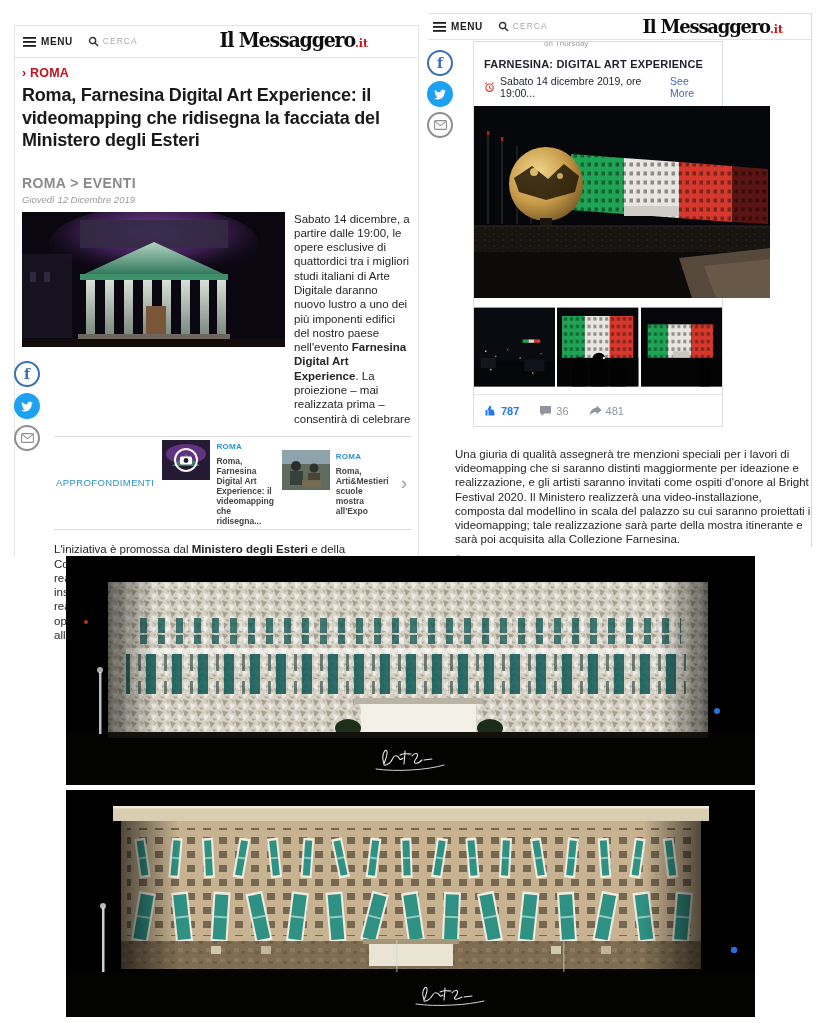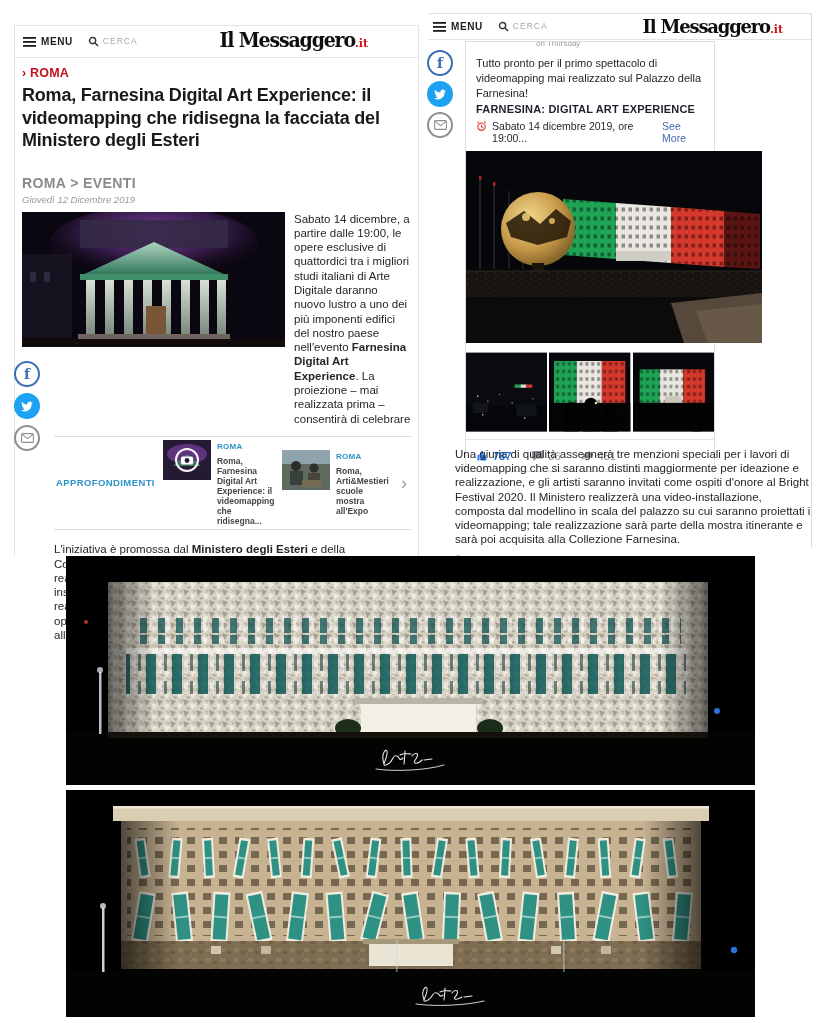--- a/index.html
+++ b/index.html
@@ -26,47 +26,47 @@
   .date{margin-top:3px;font-size:9.5px;color:#9a9a9a;font-style:italic}
   .body{margin-top:7px;font-size:11.5px;line-height:14.3px;color:#262626}
   .row1{display:flex;gap:9px}
   .l-photo{width:263px;height:135px;flex:none;display:block}
   .side{flex:1;min-width:0}
   .cont{margin:5px 0 0 32px}
   b.strong{font-weight:bold}
   a.link{color:#2a6db3;text-decoration:underline;cursor:pointer}
   .related{margin:10px 0 0 32px;border-top:1px solid #dcdcdc;border-bottom:1px solid #dcdcdc;
            display:flex;align-items:center;gap:8px;padding:3px 2px;min-height:42px}
-  .rel-label{font-size:9.5px;font-weight:bold;color:#2d93c9;letter-spacing:.4px;flex:none}
+  .rel-label{font-size:9.5px;font-weight:normal;color:#2d93c9;letter-spacing:.4px;flex:none}
   .rel-item{display:flex;gap:6px;flex:1;min-width:0;cursor:pointer}
   .rel-thumb{width:48px;height:40px;flex:none;position:relative;overflow:hidden}
   .rel-txt{min-width:0}
   .rel-kicker{font-size:8px;font-weight:bold;color:#2d93c9;letter-spacing:.3px}
   .rel-title{font-size:8.5px;line-height:10px;color:#454545;font-weight:600;margin-top:2px}
   .chev{flex:none;color:#9a9a9a;font-size:18px;line-height:1;margin-right:2px;cursor:pointer}
   .p2{margin:12px 0 0 32px}
   .social-rail{position:absolute;display:flex;flex-direction:column;gap:6px}
   .sic{border-radius:50%;display:flex;align-items:center;justify-content:center;cursor:pointer;box-sizing:border-box}
   .sic.fb{width:26px;height:26px;border:2px solid #3b6fb5;color:#3b6fb5;font-family:"DejaVu Serif",serif;font-weight:bold;font-size:14px}
   .sic.tw{width:26px;height:26px;background:#1da1f2}
   .sic.mail{width:26px;height:26px;border:2px solid #8f8f8f}
 
   
   #right-panel{position:absolute;left:428px;top:13px;width:384px;height:534px;box-sizing:border-box;
                border-top:1px solid #e2e2e2;border-right:1px solid #d8d8d8;background:#fff}
   #right-panel .hdr{height:25px;padding:0 5px}
   #right-panel .masthead{right:28px;font-size:18px;top:2px}
   .r-rail{position:absolute;left:-1px;top:36px;display:flex;flex-direction:column;gap:5px}
-  .r-card{position:absolute;left:37px;top:27px;width:250px;box-sizing:border-box;border:1px solid #dadde1;background:#fff}
+  .r-card{position:absolute;left:45px;top:27px;width:250px;box-sizing:border-box;border:1px solid #dadde1;background:#fff}
   .clip-meta{height:7px;overflow:hidden;font-size:8px;color:#9aa0a6;padding-left:70px}
   .clip-meta span{display:block;margin-top:-3px}
   .post-text{padding:7px 10px 7px}
   .intro{font-size:11px;line-height:15px;color:#1d2129}
   .event-title{margin-top:2px;font-size:11px;font-weight:bold;color:#1d2129;letter-spacing:.2px}
-  .time-row{margin-top:5px;display:flex;align-items:flex-start;gap:5px;font-size:10.5px;color:#1d2129}
+  .time-row{margin-top:5px;display:flex;align-items:center;gap:5px;font-size:10.5px;color:#1d2129}
   .see-more{color:#4267b2;cursor:pointer}
   .post-photo{display:block;width:296px;height:192px}
   .thumbs{display:flex;gap:2px;margin-top:2px}
   .thumb{flex:1;height:94px;display:block;min-width:0;cursor:pointer}
   .engage{border-top:1px solid #e5e5e5;display:flex;align-items:center;gap:20px;padding:9px 10px;font-size:11px;color:#90949c}
   .ebtn{display:flex;align-items:center;gap:4px;cursor:pointer}
   .likes-count{color:#2078f4;font-weight:bold}
   .r-para{position:absolute;left:27px;top:433px;width:358px;font-size:11.5px;line-height:14.2px;color:#262626}
   .r-copy{margin-top:6px;font-size:8.5px;color:#565656;font-style:italic}
 
@@ -245,21 +245,20 @@
         <polyline points="1,1.4 6.5,5.6 12,1.4" fill="none" stroke="#8f8f8f" stroke-width="1.1"></polyline>
       </svg>
     </div>
   </div>
 
   <div class="r-card">
     <div class="clip-meta">
         <span>on Thursday</span>
       </div>
     <div class="post-text">
-      <div class="intro">Tutto pronto per il primo spettacolo di videomapping mai realizzato sul Palazzo della Farnesina!</div>
       <div class="event-title">FARNESINA: DIGITAL ART EXPERIENCE</div>
       <div class="time-row">
         <svg width="12" height="12" viewBox="0 0 12 12">
           <circle cx="6" cy="6.7" r="4" fill="none" stroke="#e03c31" stroke-width="1.2"></circle>
           <polyline points="6,4.6 6,6.9 8,7.8" fill="none" stroke="#e03c31" stroke-width="1.1"></polyline>
           <line x1="1.6" y1="2.6" x2="3.2" y2="1.2" stroke="#e03c31" stroke-width="1.2"></line>
           <line x1="10.4" y1="2.6" x2="8.8" y2="1.2" stroke="#e03c31" stroke-width="1.2"></line>
         </svg>
         <span>Sabato 14 dicembre 2019, ore 19:00...</span>
         <span class="see-more">See More</span>

